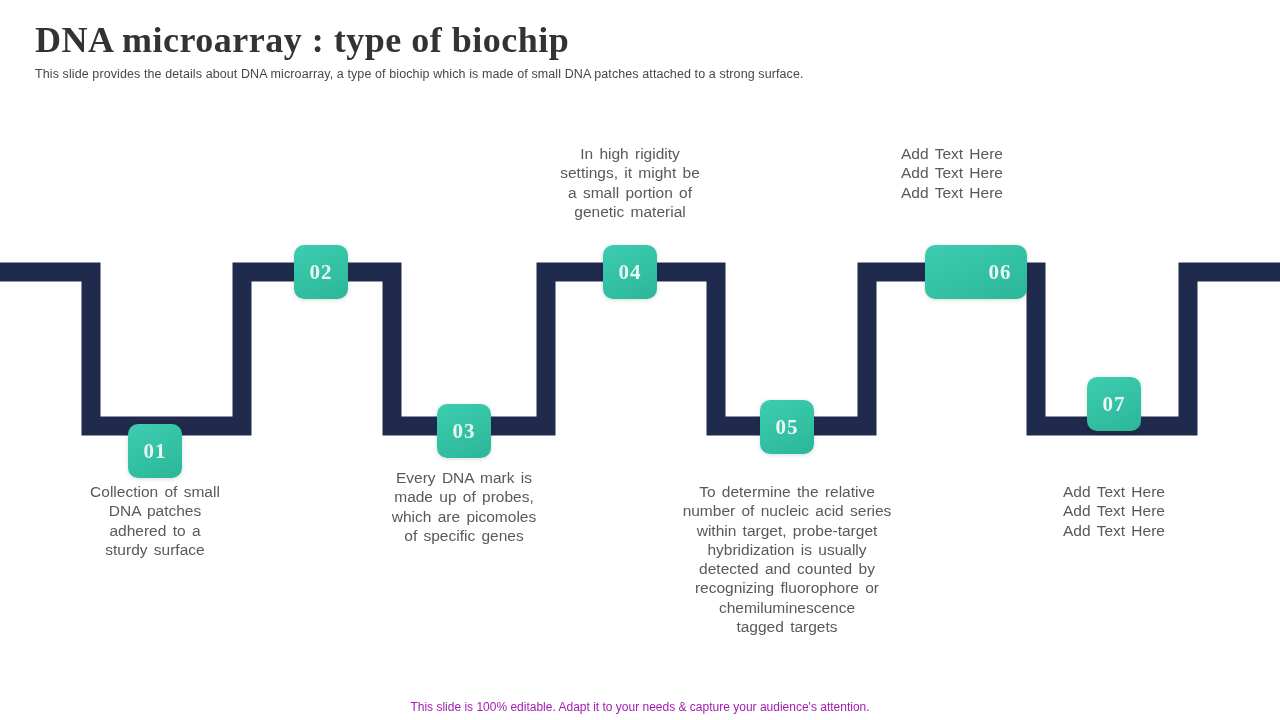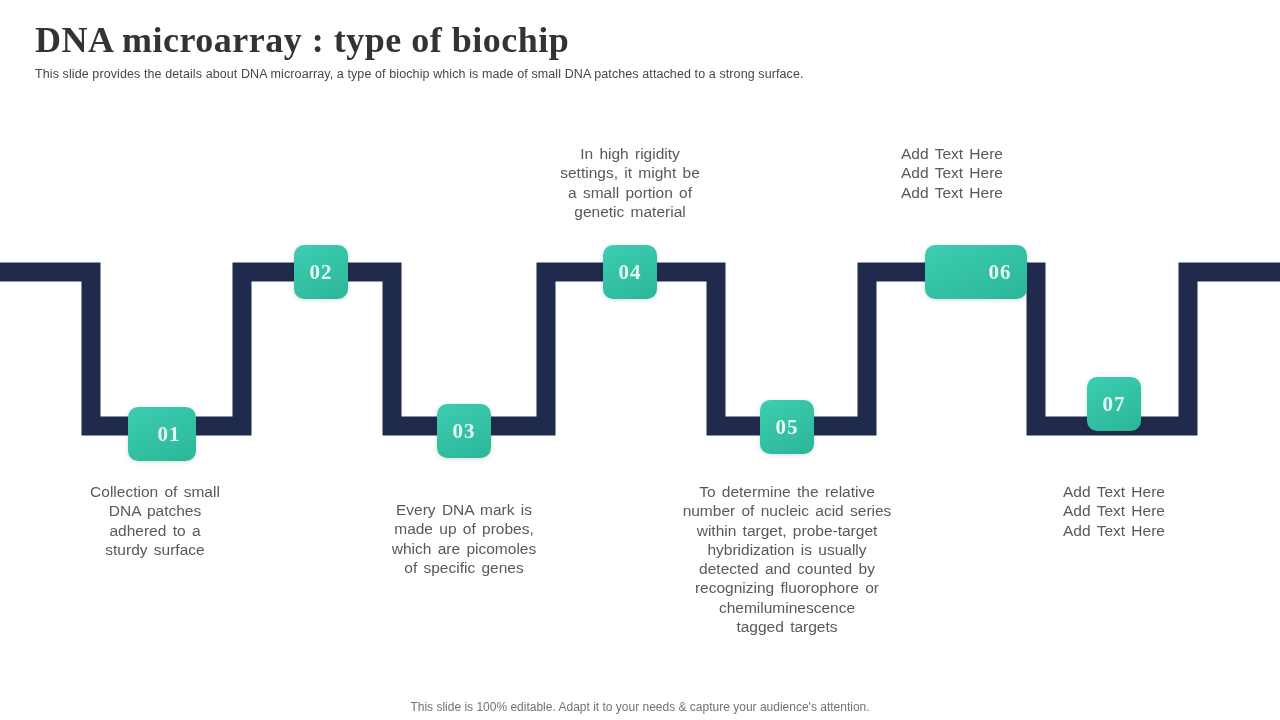--- a/index.html
+++ b/index.html
@@ -36,52 +36,52 @@
     border-radius:10px;
     background:linear-gradient(155deg,#3ecdb1 0%,#30bda0 70%,#2cb698 100%);
     color:#e9f6f2;
     font-family:"Liberation Serif", serif;
     font-weight:700;
     font-size:21px;
     letter-spacing:1px;
     display:flex;align-items:center;justify-content:center;
     box-shadow:0 1px 4px rgba(30,42,76,0.18);
   }
-  .b1{left:128px;top:407px;padding-left:14px;}
+  .b1{left:128px;top:424px;}
   .b2{left:294px;top:245px;}
   .b3{left:437px;top:404px;}
   .b4{left:603px;top:245px;}
   .b5{left:760px;top:400px;}
   .b6{left:925px;top:245px;padding-left:48px;}
   .b7{left:1087px;top:377px;}
   
   .step-text{
     position:absolute;
     width:264px;
     text-align:center;
     font-size:15.5px;
     line-height:19.3px;
     color:#595959;
     word-spacing:2px;
     white-space:pre-line;
   }
   .t1{left:23px;top:482px;}
   .t2{left:189px;top:144px;}
-  .t3{left:332px;top:500px;}
+  .t3{left:332px;top:468px;}
   .t4{left:498px;top:144px;}
   .t5{left:655px;top:482px;}
   .t6{left:820px;top:144px;}
   .t7{left:982px;top:482px;}
   
   .footer{
     position:absolute;
     left:0;top:700px;width:1280px;
     text-align:center;
     font-size:12px;
-    color:#737373;
+    color:#a21caf;
   }
 </style>
 </head>
 <body>
 
 <div class="slide">
 
   <div class="header">
     <h1 class="title">DNA microarray : type of biochip</h1>
     <p class="subtitle">This slide provides the details about DNA microarray, a type of biochip which is made of small DNA patches attached to a strong surface.</p>

